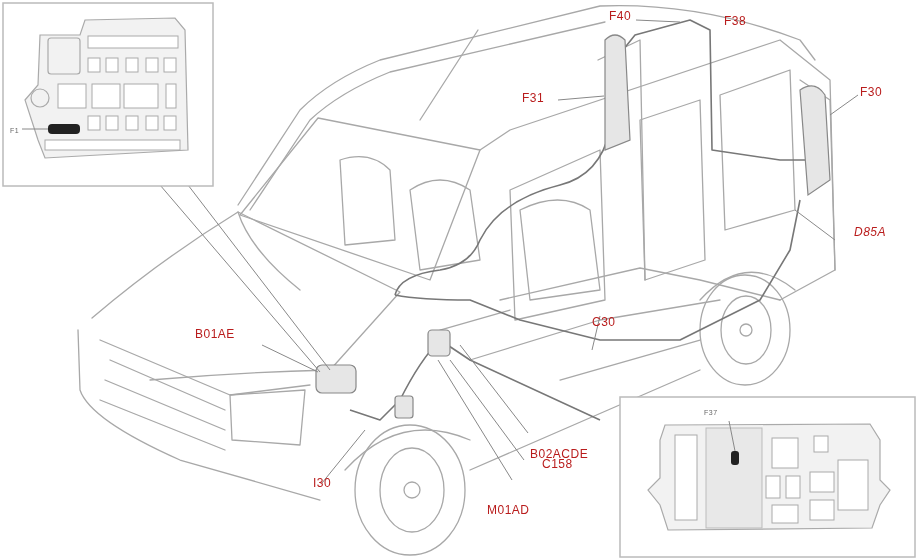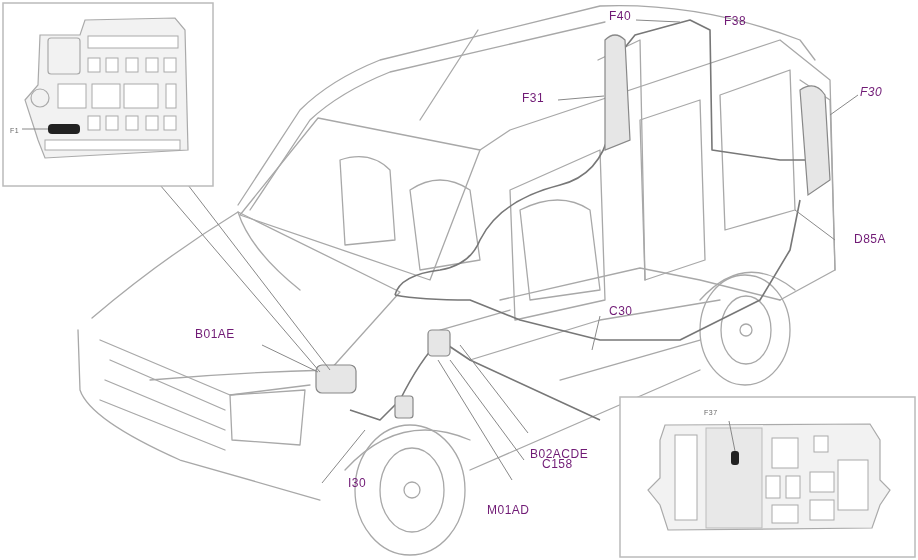--- a/index.html
+++ b/index.html
@@ -1,18 +1,18 @@
 <!DOCTYPE html>
 <html><head>
 <meta charset="utf-8">
 <style>
   html,body{margin:0;padding:0;background:#ffffff;}
   body{width:918px;height:560px;overflow:hidden;position:relative;font-family:"Liberation Sans",sans-serif;}
   #stage{position:absolute;left:0;top:0;width:918px;height:560px;filter:blur(0.6px);}
-  .lbl{position:absolute;font-family:"Liberation Sans",sans-serif;font-size:12px;color:#701a75;letter-spacing:0.5px;white-space:nowrap;line-height:12px;}
+  .lbl{position:absolute;font-family:"Liberation Sans",sans-serif;font-size:12px;color:#b91c1c;letter-spacing:0.5px;white-space:nowrap;line-height:12px;}
   .inset-lbl{font-size:7px;color:#666;}
 </style>
 </head>
 <body>
 
 <div id="stage">
 <svg width="918" height="560" viewBox="0 0 918 560">
   <g fill="none" stroke="#a8a8a8" stroke-width="1.3" stroke-linejoin="round" stroke-linecap="round">
 
     <path d="M238 205 L300 110 Q330 80 380 60 L600 6 Q700 2 800 40 L815 60"></path>
@@ -141,22 +141,22 @@
     </g>
     <rect x="731" y="451" width="8" height="14" rx="3" fill="#222"></rect>
     <line x1="729" y1="421" x2="735" y2="451" stroke="#888" stroke-width="1"></line>
   </g>
 </svg>
 </div>
 
 <span class="lbl" style="left:609px;top:10px;">F40</span>
 <span class="lbl" style="left:724px;top:15px;">F38</span>
 <span class="lbl" style="left:522px;top:92px;">F31</span>
-<span class="lbl" style="left:860px;top:86px;font-style:italic;">F30</span>
-<span class="lbl" style="left:854px;top:233px;">D85A</span>
-<span class="lbl" style="left:592px;top:305px;margin-left:17px;">C30</span>
+<span class="lbl" style="left:860px;top:86px;">F30</span>
+<span class="lbl" style="left:854px;top:226px;font-style:italic;">D85A</span>
+<span class="lbl" style="left:592px;top:316px;">C30</span>
 <span class="lbl" style="left:195px;top:328px;">B01AE</span>
 <span class="lbl" style="left:530px;top:448px;">B02ACDE</span>
 <span class="lbl" style="left:542px;top:458px;">C158</span>
 <span class="lbl" style="left:487px;top:504px;">M01AD</span>
-<span class="lbl" style="left:313px;top:477px;margin-left:35px;">I30</span>
+<span class="lbl" style="left:313px;top:477px;">I30</span>
 <span class="lbl inset-lbl" style="left:10px;top:125px;">F1</span>
 <span class="lbl inset-lbl" style="left:704px;top:407px;">F37</span>
 
 </body></html>

